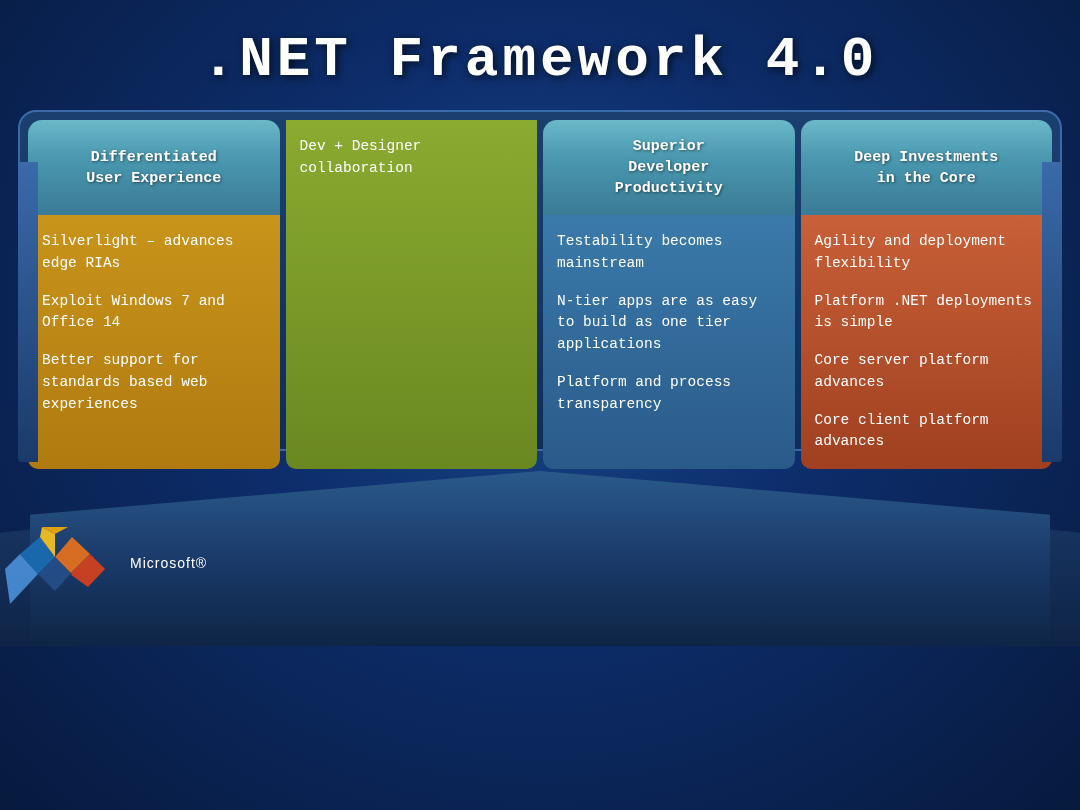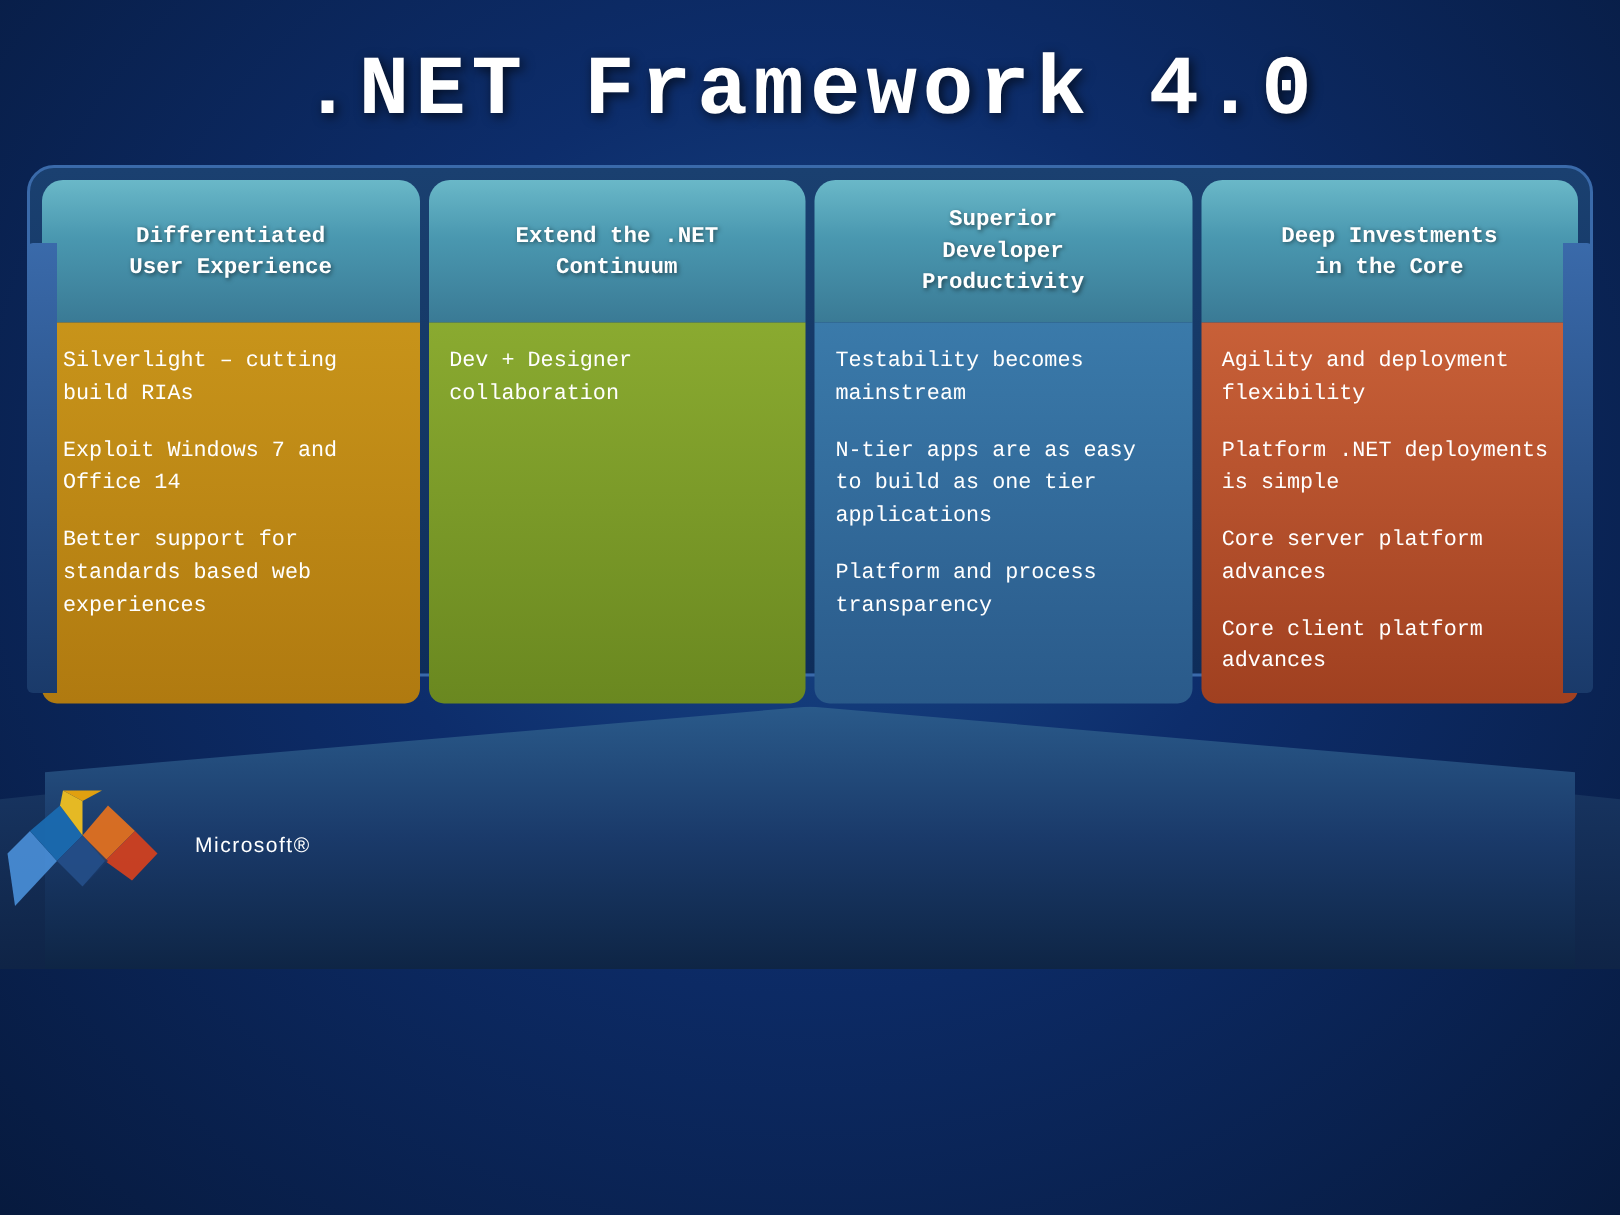--- a/index.html
+++ b/index.html
@@ -247,31 +247,27 @@
   <div class="side-deco-left"></div>
   <div class="side-deco-right"></div>
   <div class="grid">
 
     <div class="column">
       <div class="col-header col-header-1">
         <span style="white-space:pre-line">Differentiated
 User Experience</span>
       </div>
       <div class="col-content col-content-1">
-        <p>Silverlight – cutting build RIAs</p>
+        <p>Silverlight – advances edge RIAs</p>
         <p>Exploit Windows 7 and Office 14</p>
         <p>Better support for standards based web experiences</p>
       </div>
     </div>
 
     <div class="column">
-      <div class="col-header col-header-2">
-        <span style="white-space:pre-line">Extend the .NET
-Continuum</span>
-      </div>
       <div class="col-content col-content-2">
         <p>Dev + Designer collaboration</p>
       </div>
     </div>
 
     <div class="column">
       <div class="col-header col-header-3">
         <span style="white-space:pre-line">Superior
 Developer
 Productivity</span>

